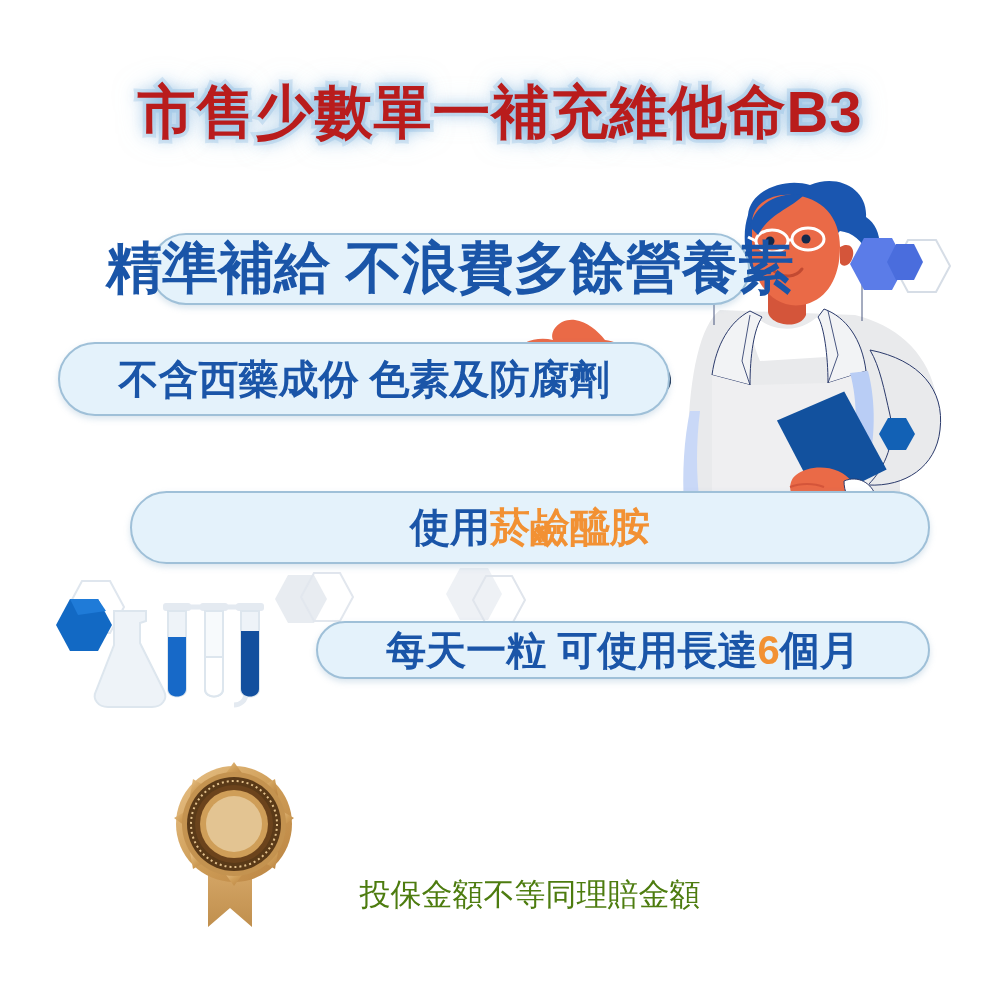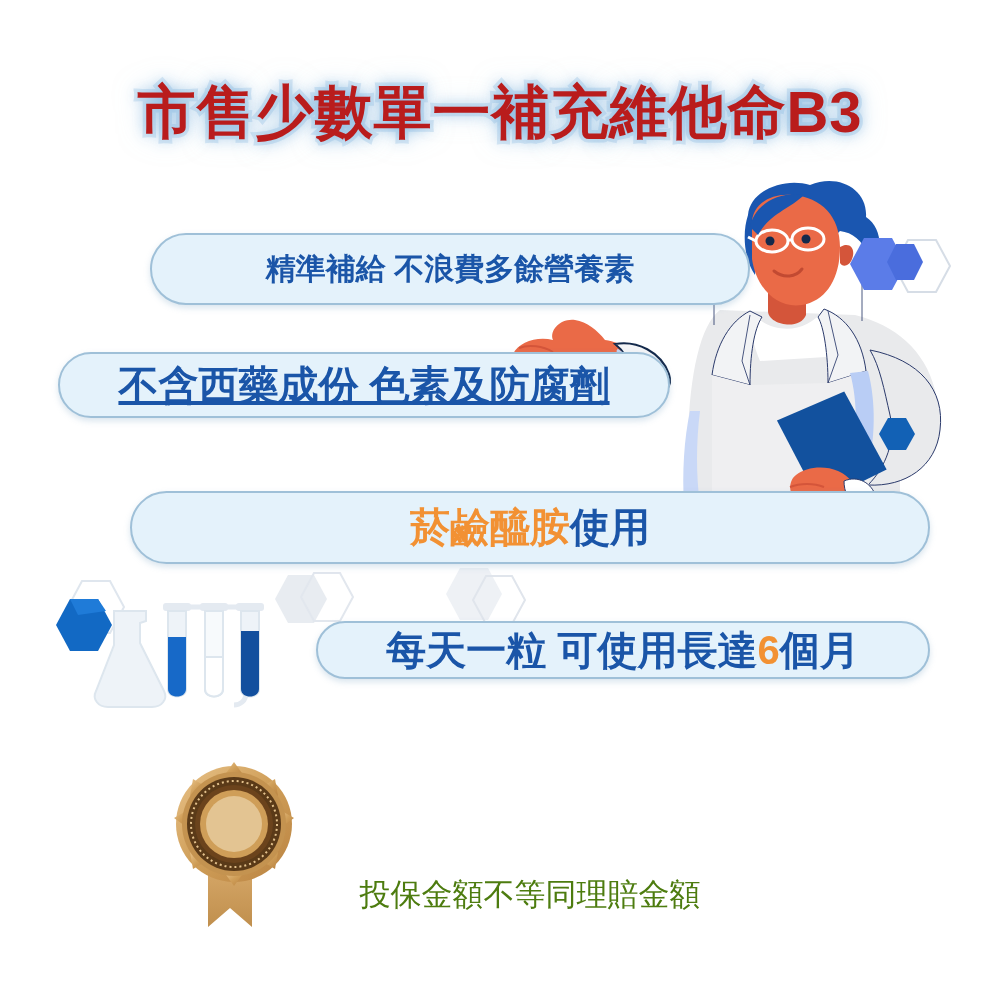--- a/index.html
+++ b/index.html
@@ -50,22 +50,22 @@
     justify-content: center;
     color: #1a55a8;
     font-weight: bold;
     white-space: nowrap;
     box-shadow: 0 3px 6px rgba(120,160,195,0.28);
     z-index: 6;
   }
   .pill .seg { display: inline; }
   .pill .hl { color: #f29133; }
 
-  #pill-1 { left: 150px; top: 233px; width: 600px; height: 72px; font-size: 30px; }
-  #pill-2 { left: 58px;  top: 352px; width: 612px; height: 66px; font-size: 40px; text-decoration: underline; }
+  #pill-1 { left: 150px; top: 233px; width: 600px; height: 72px; font-size: 56px; }
+  #pill-2 { left: 58px;  top: 342px; width: 612px; height: 74px; font-size: 40px; }
   #pill-3 { left: 130px; top: 491px; width: 800px; height: 73px; font-size: 40px; }
   #pill-4 { left: 316px; top: 621px; width: 614px; height: 58px; font-size: 40px; }
 
   
   .guarantee-title {
     position: absolute;
     left: 180px;
     top: 795px;
     width: 700px;
     text-align: center;
@@ -258,22 +258,22 @@
 
   <div class="pill" id="pill-1">
     <span class="seg">精準補給 不浪費多餘營養素</span>
   </div>
 
   <div class="pill" id="pill-2">
     <span class="seg">不含西藥成份 色素及防腐劑</span>
   </div>
 
   <div class="pill" id="pill-3">
-    <span class="seg hl">菸鹼醯胺</span>
-      <span class="seg">使用</span>
+    <span class="seg">使用</span>
+      <span class="seg hl">菸鹼醯胺</span>
   </div>
 
   <div class="pill" id="pill-4">
     <span class="seg">每天一粒 可使用長達</span>
       <span class="seg hl">6</span>
       <span class="seg">個月</span>
   </div>
 
   <div class="guarantee-sub">投保金額不等同理賠金額</div>
 

